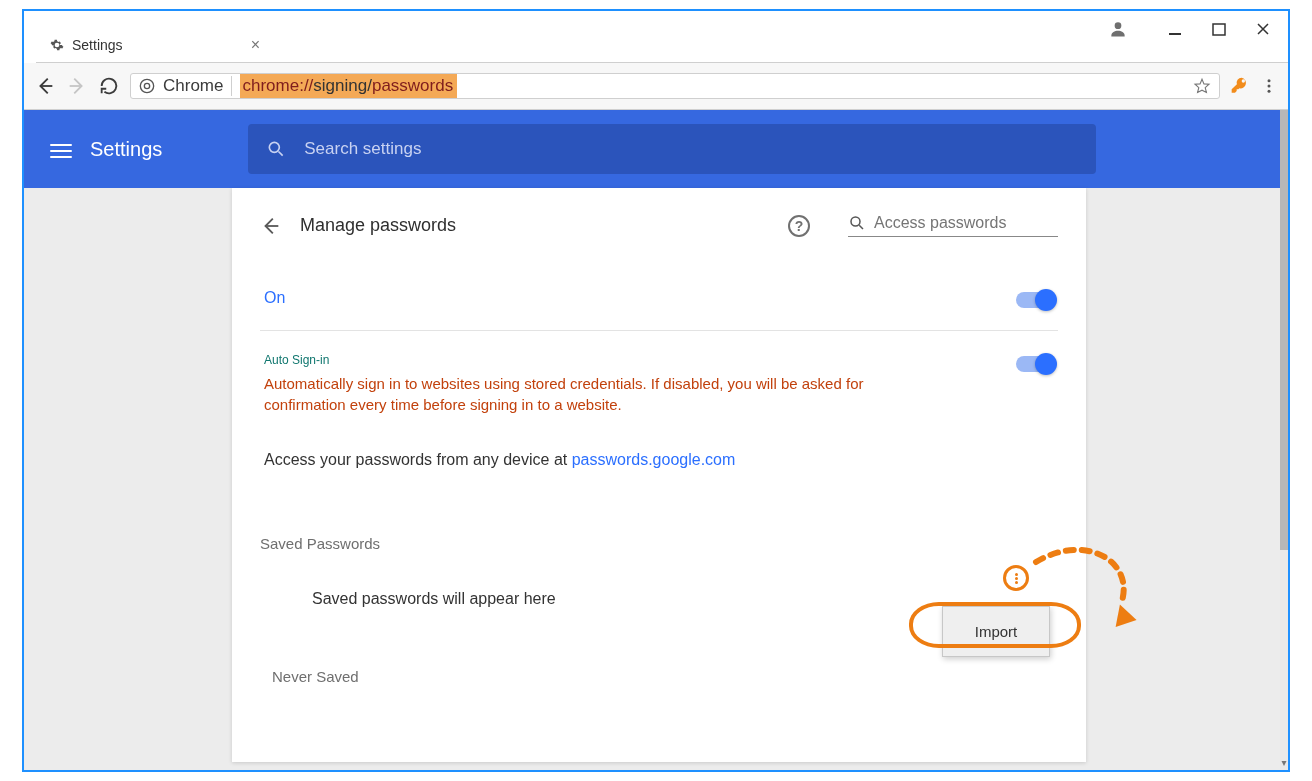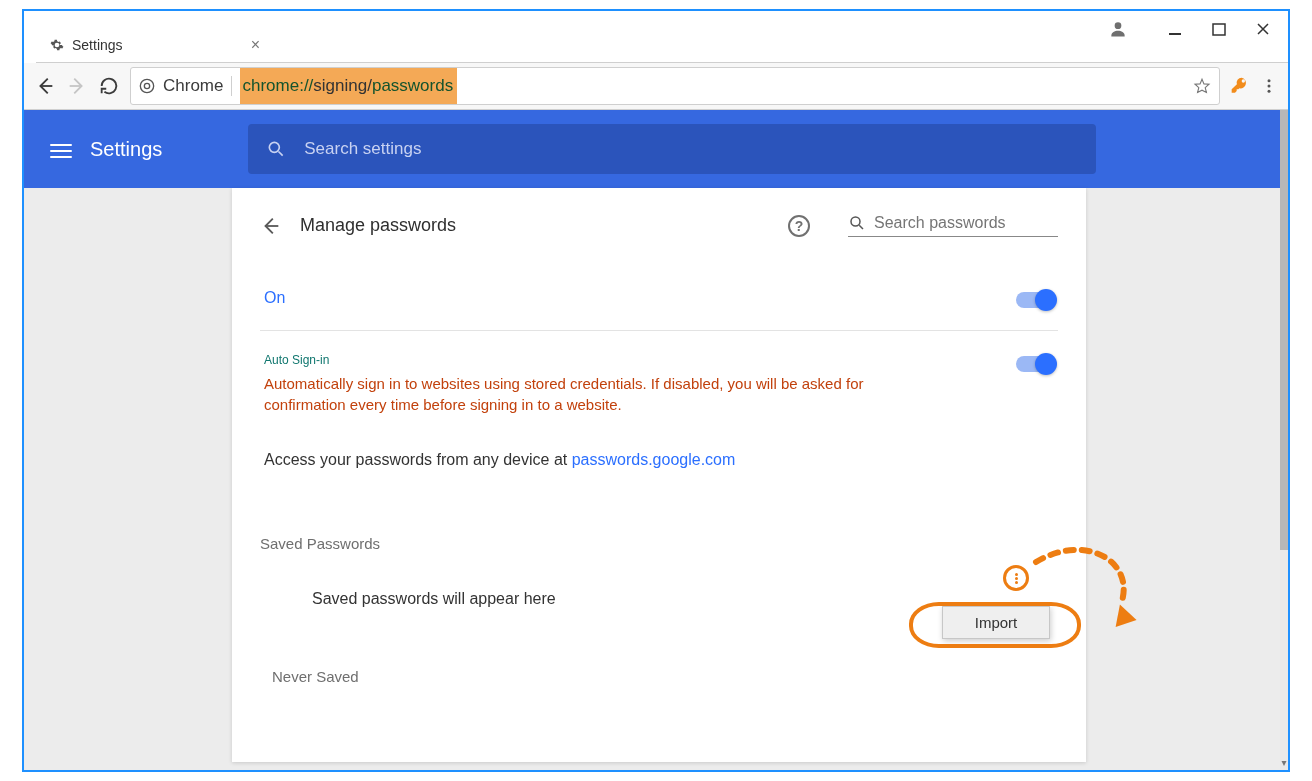--- a/index.html
+++ b/index.html
@@ -72,35 +72,35 @@
     background:#f7f7f7;
     display:flex;
     align-items:center;
     padding: 0 10px;
     gap:10px;
   }
   .nav-ic { width:22px; height:22px; fill:#555; }
   .nav-ic.dis { fill:#c5c5c5; }
   .omnibox {
     flex:1;
-    height:38px;
+    height:26px;
     background:#fff;
     border:1px solid #cfcfcf;
     border-radius:3px;
     display:flex;
     align-items:center;
     padding:0 8px;
     font-size:17px;
     gap:8px;
   }
   .omnibox .chrome-ic { width:16px; height:16px; }
   .omnibox .label-chrome { color:#3b3b3b; }
   .omnibox .sep { width:1px; height:20px; background:#cfcfcf; }
   .omnibox .url { background:#f4a956; padding:6px 4px 6px 2px; color:#333; height:100%; display:flex; align-items:center;}
-  .omnibox .url .dim { color:#14532d; }
+  .omnibox .url .dim { color:#7f1d1d; }
   .omnibox .star { margin-left:auto; width:18px; height:18px; fill:none; stroke:#777; stroke-width:1.5;}
   .key-ic { width:20px; height:20px; fill:#f28c1b; }
   .dots-ic { width:18px; height:18px; fill:#555; }
 
   
   .settings-hdr {
     position:absolute;
     top:99px; left:0; right:8px;
     height:78px;
     background:#3668e0;
@@ -180,21 +180,21 @@
   .empty{font-size:16px;color:#333;margin:38px 0 0 52px;}
   .section-h2{font-size:15px;color:#6f6f6f;font-weight:500;margin-top:60px;margin-left:12px;}
 
   .menu-popup{
     position:absolute;
     top:418px; left:710px;
     width:108px;
     background:#efefef;
     border:1px solid #c7c7c7;
     box-shadow:1px 2px 6px rgba(0,0,0,0.2);
-    padding:7px 0;
+    padding:16px 0;
     text-align:center;
     font-size:15px;color:#333;
   }
 
   
   .sb-track{position:absolute;top:99px;right:0;width:8px;bottom:0;background:#e9e9e9;}
   .sb-thumb{position:absolute;top:0;left:0;width:8px;height:440px;background:#b7b7b7;}
   .sb-arr{position:absolute;right:0;width:8px;height:12px;color:#777;font-size:10px;text-align:center;}
 
   
@@ -320,21 +320,21 @@
             <path d="M6 12h14" stroke="#5a5a5a" stroke-width="2"></path>
           </svg>
         <div class="panel-title">Manage passwords</div>
         <div class="spacer"></div>
         <div class="help-ic">?</div>
         <div class="search-pw">
           <svg viewBox="0 0 24 24">
               <circle cx="10" cy="10" r="6" fill="none" stroke="#555" stroke-width="2"></circle>
               <path d="M15 15l5 5" stroke="#555" stroke-width="2"></path>
             </svg>
-          <span class="ph2">Search passwords</span>
+          <span class="ph2">Access passwords</span>
         </div>
       </div>
 
       <div style="height:30px"></div>
 
       <div class="row bb">
         <div class="txt">
             <div class="t1">On</div>
           </div>
         <div class="toggle"></div>

